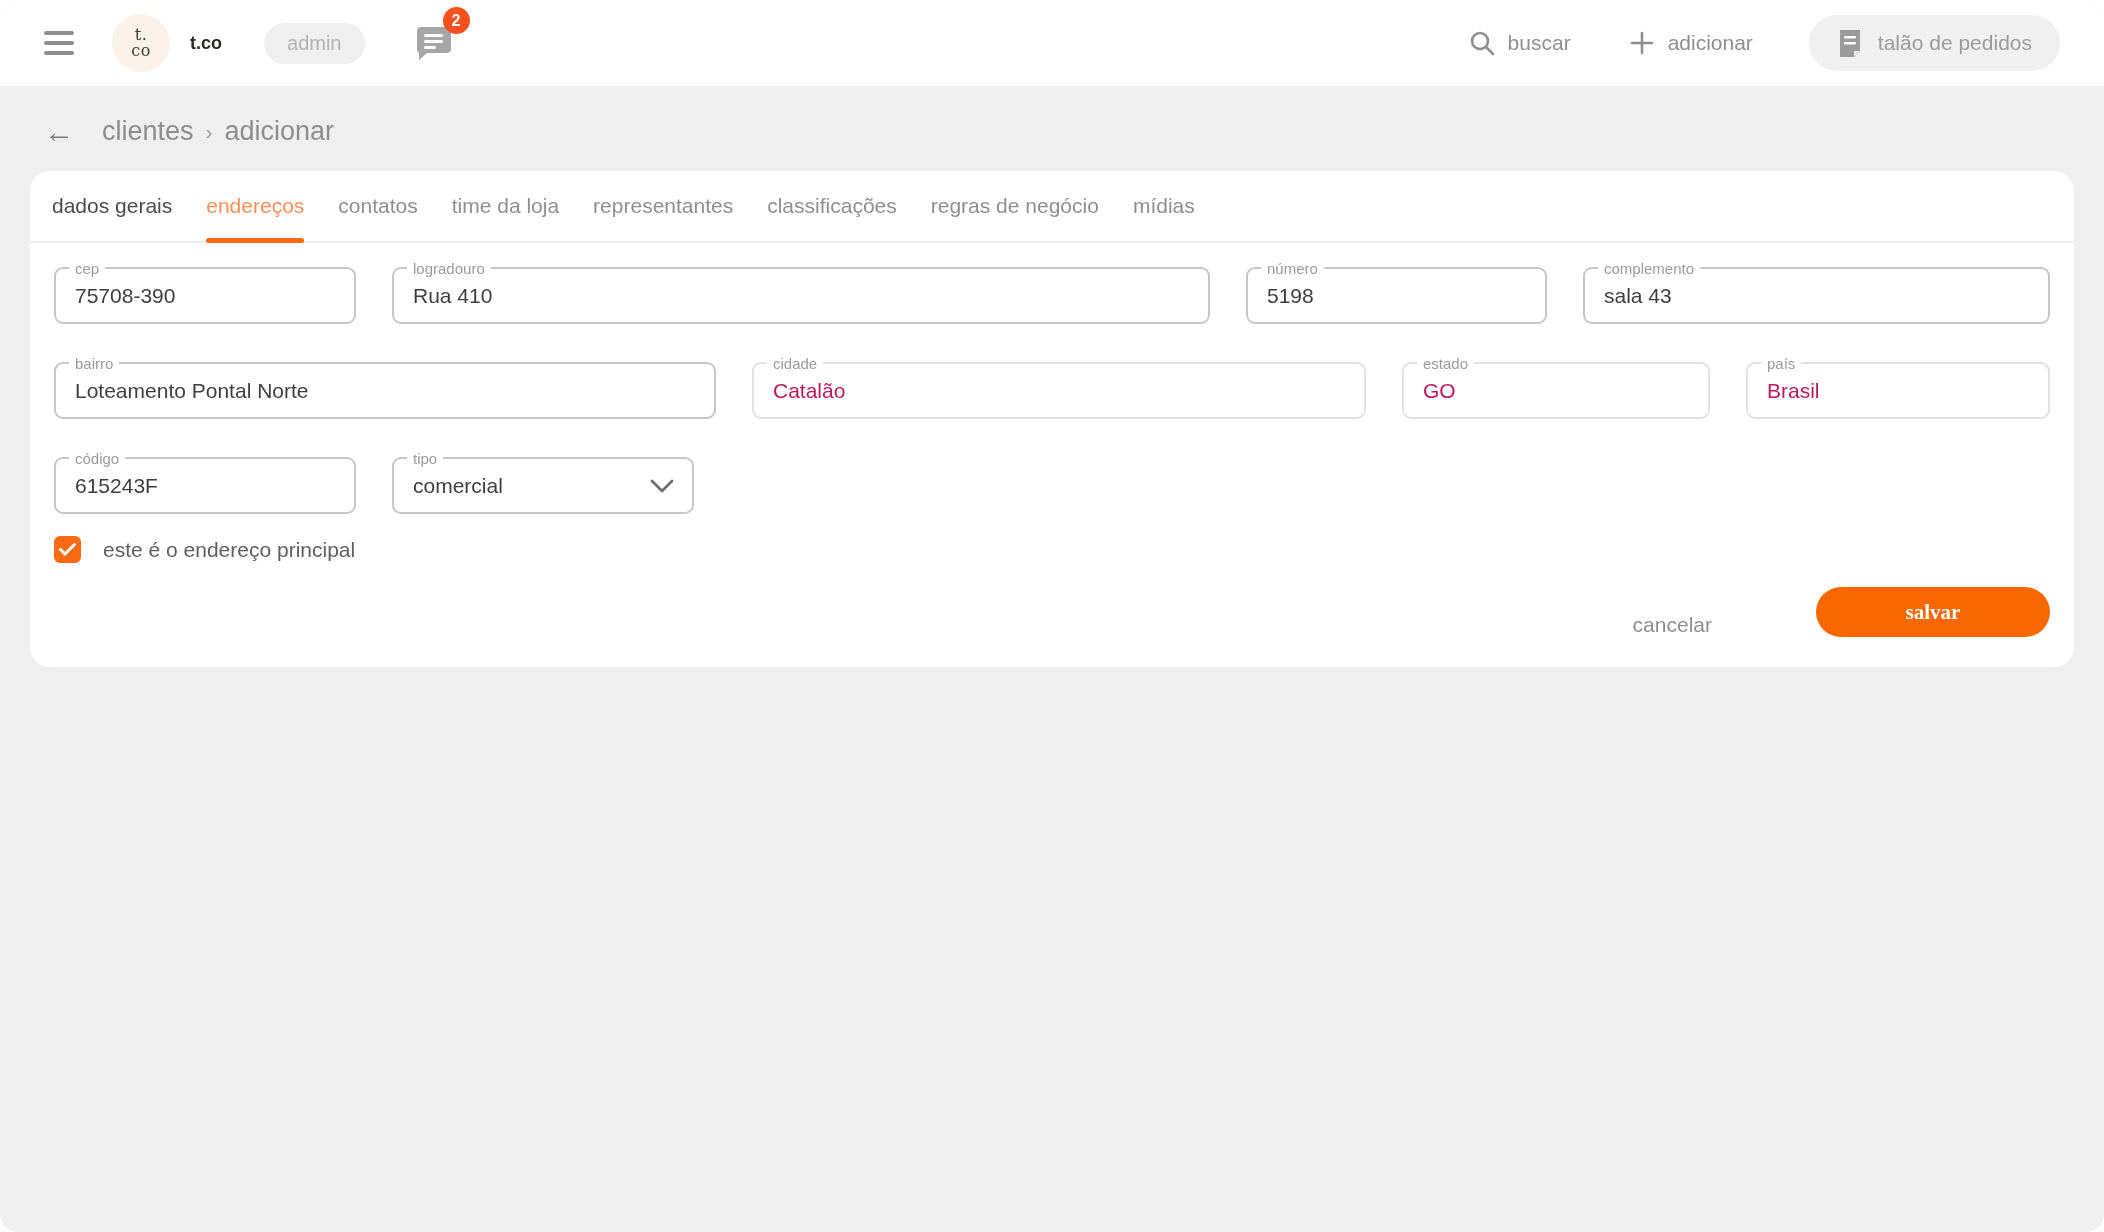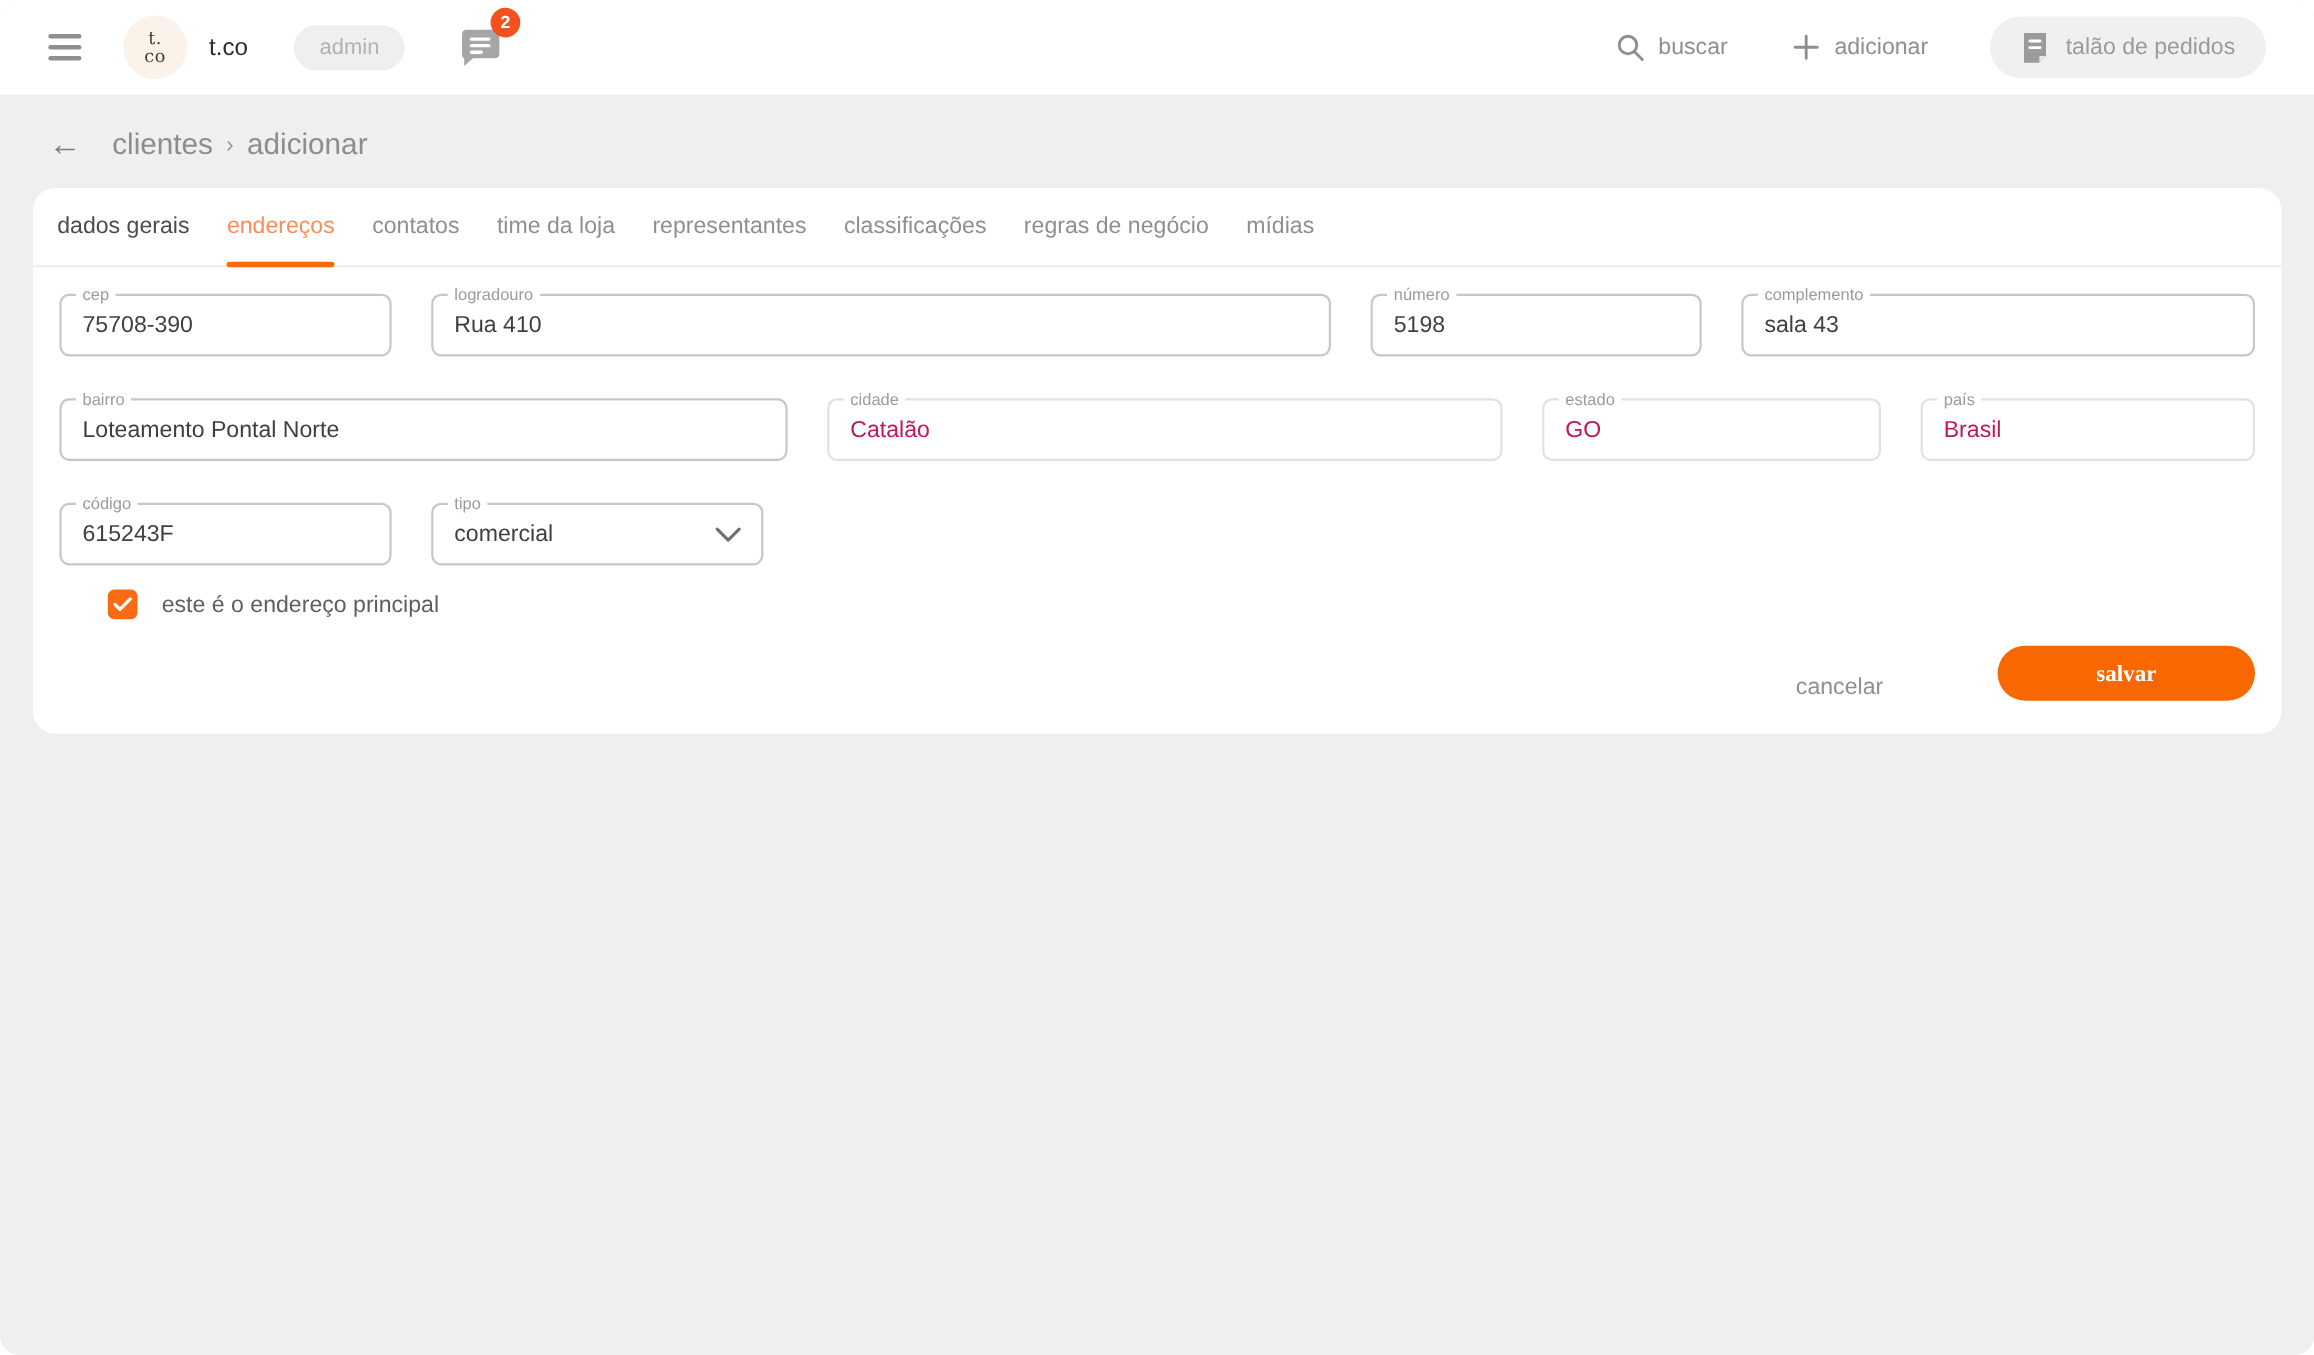--- a/index.html
+++ b/index.html
@@ -19,21 +19,21 @@
   .hamburger span{ height:4px; background:#8e8e8e; border-radius:2px; }
   .brand-avatar{
     width:58px; height:58px; border-radius:50%; background:#fbf2e9;
     margin-left:38px; display:flex; flex-direction:column; align-items:center;
     justify-content:center; line-height:1; cursor:pointer;
   }
   .brand-avatar .l1,.brand-avatar .l2{
     font-family:"DejaVu Serif","Liberation Serif",serif;
     font-size:16px; color:#43392f; letter-spacing:.5px;
   }
-  .brand-name{ margin-left:20px; font-size:22px; font-weight:normal; color:#2e2a28; }
+  .brand-name{ margin-left:20px; font-size:18px; font-weight:bold; color:#2e2a28; }
   .admin-chip{
     margin-left:42px; background:#efefef; color:#b2b2b2; font-size:20px;
     padding:9px 23px; border-radius:22px;
   }
   .notif{ position:relative; margin-left:48px; cursor:pointer; }
   .chat-icon{ display:block; }
   .notif-badge{
     position:absolute; top:-17px; right:-17px; min-width:27px; height:27px;
     background:#f4511e; border-radius:50%; color:#fff; font-size:16px;
     font-weight:bold; display:flex; align-items:center; justify-content:center;
@@ -93,21 +93,21 @@
   .mfield.disabled .fvalue{ color:#be185d; }
   .mfield.select{ cursor:pointer; }
   .mfield .chev{ position:absolute; right:18px; top:50%; transform:translateY(-50%); }
 
   .w-cep{ width:302px; } .w-logr{ flex:1; } .w-num{ width:301px; } .w-comp{ width:467px; }
   .w-bairro{ width:662px; } .w-cidade{ flex:1; } .w-estado{ width:308px; } .w-pais{ width:304px; }
   .w-cod{ width:302px; } .w-tipo{ width:302px; }
 
   
   .check-row{ display:flex; align-items:center; gap:22px; padding:0 24px;
-    margin-top:22px; cursor:pointer; width:max-content;margin-left:44px; }
+    margin-top:22px; cursor:pointer; width:max-content; }
   .checkbox{
     width:27px; height:27px; border-radius:6px; background:#f96a14;
     display:flex; align-items:center; justify-content:center;
   }
   .check-label{ font-size:21px; color:#5f5f5f; }
 
   
   .actions{
     position:absolute; right:24px; bottom:30px; display:flex;
     align-items:flex-end; gap:104px;

